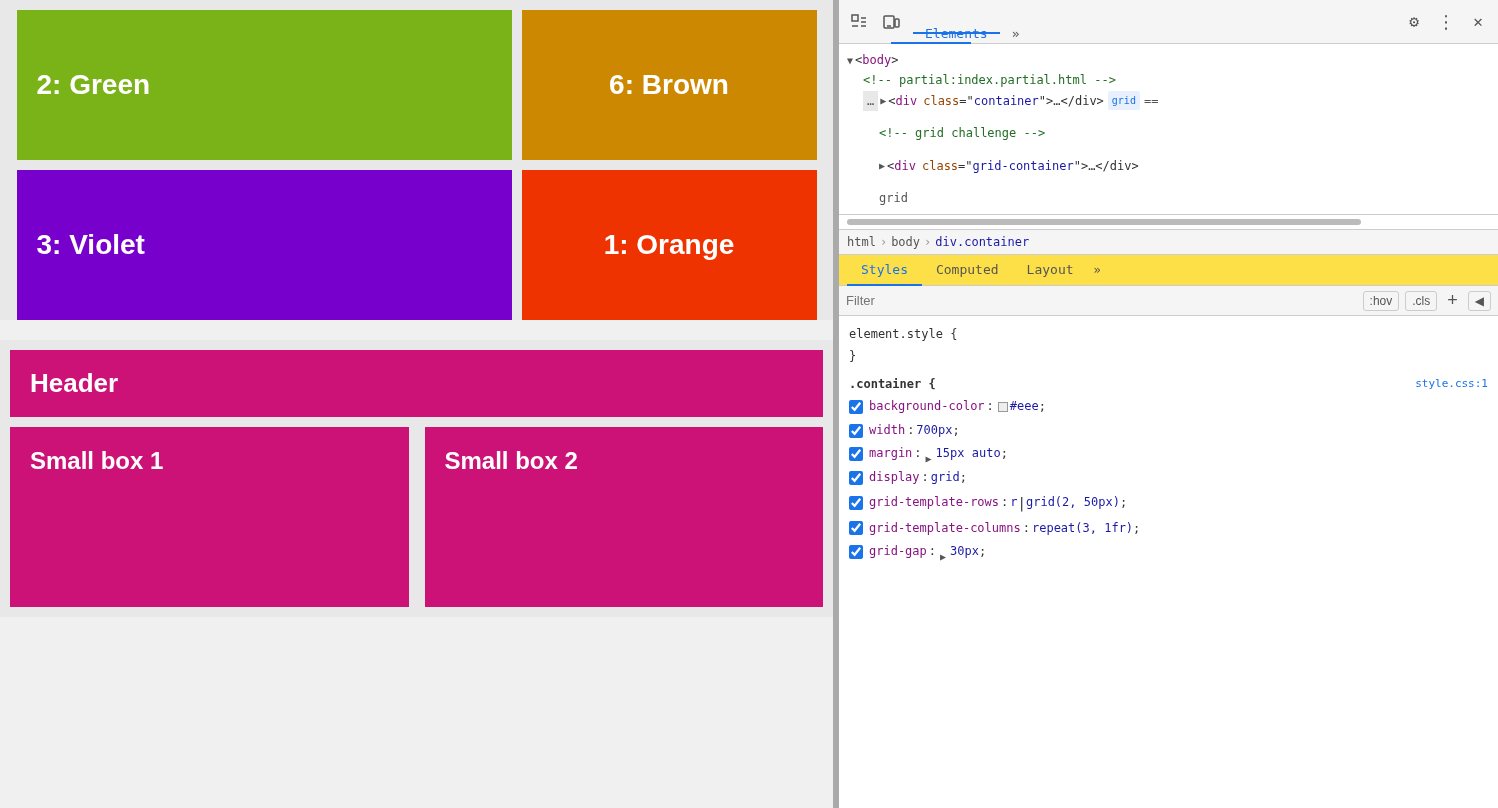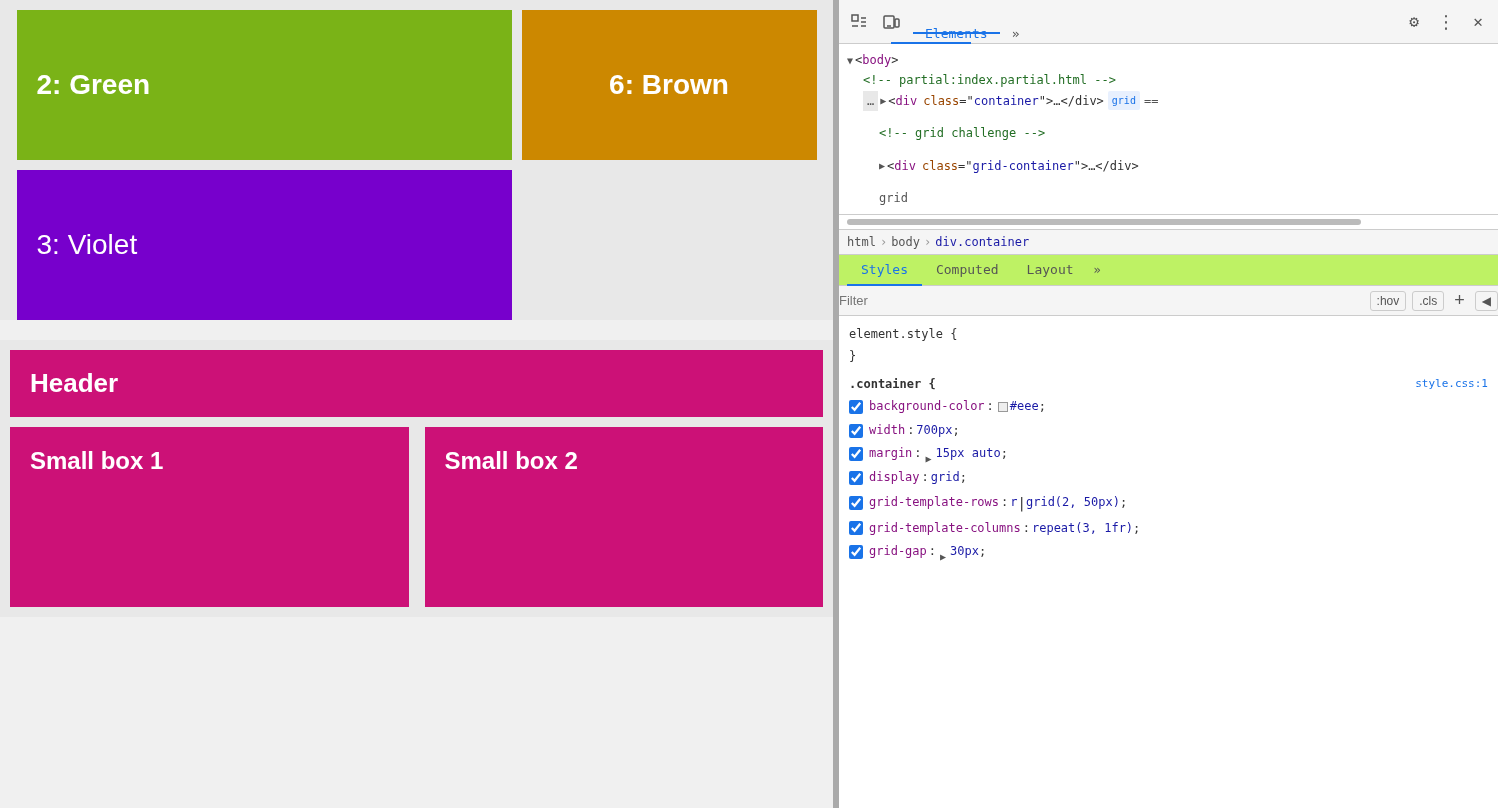--- a/index.html
+++ b/index.html
@@ -48,21 +48,21 @@
     .grid-row2 {
       display: flex;
       gap: 10px;
       margin-bottom: 10px;
     }
 
     .box-violet {
       background: #7700cc;
       color: white;
       font-size: 28px;
-      font-weight: normal;
+      font-weight: bold;
       padding: 30px 20px;
       width: 495px;
       min-height: 150px;
       display: flex;
       align-items: center;
       text-align: center;
     }
 
     .box-orange {
       background: #ee3300;
@@ -224,21 +224,21 @@
     .breadcrumb-item {
       color: #555;
       cursor: pointer;
     }
     .breadcrumb-item.active { color: #1a1aa6; }
 
     
     .styles-tabs {
       display: flex;
       align-items: center;
-      background: #bef264;
+      background: #fde047;
       border-bottom: 1px solid #ccc;
       padding: 0 8px;
     }
 
     .style-tab {
       padding: 7px 14px;
       cursor: pointer;
       font-size: 13px;
       color: #555;
       border-bottom: 2px solid transparent;
@@ -255,21 +255,21 @@
       cursor: pointer;
       color: #555;
     }
 
     
     .filter-bar {
       display: flex;
       align-items: center;
       background: #f5f5f5;
       border-bottom: 1px solid #ccc;
-      padding: 4px 0;
+      padding: 4px 7px;
       gap: 6px;
     }
 
     .filter-input {
       flex: 1;
       border: none;
       background: transparent;
       font-size: 13px;
       outline: none;
       color: #333;
@@ -375,20 +375,23 @@
           <span>2: Green</span>
         </div>
         <div class="box-brown">
           <span>6: Brown</span>
         </div>
       </div>
 
       <div class="grid-row2">
         <div class="box-violet">
           <span>3: Violet</span>
+        </div>
+        <div class="box-orange">
+          <span>1: Orange</span>
         </div>
       </div>
 
     </div>
   </div>
 
   <div style="background:#f0f0f0; height:10px;"></div>
 
   <div style="background:#e8e8e8; padding:10px; margin: 0 0 0 0;">
 

